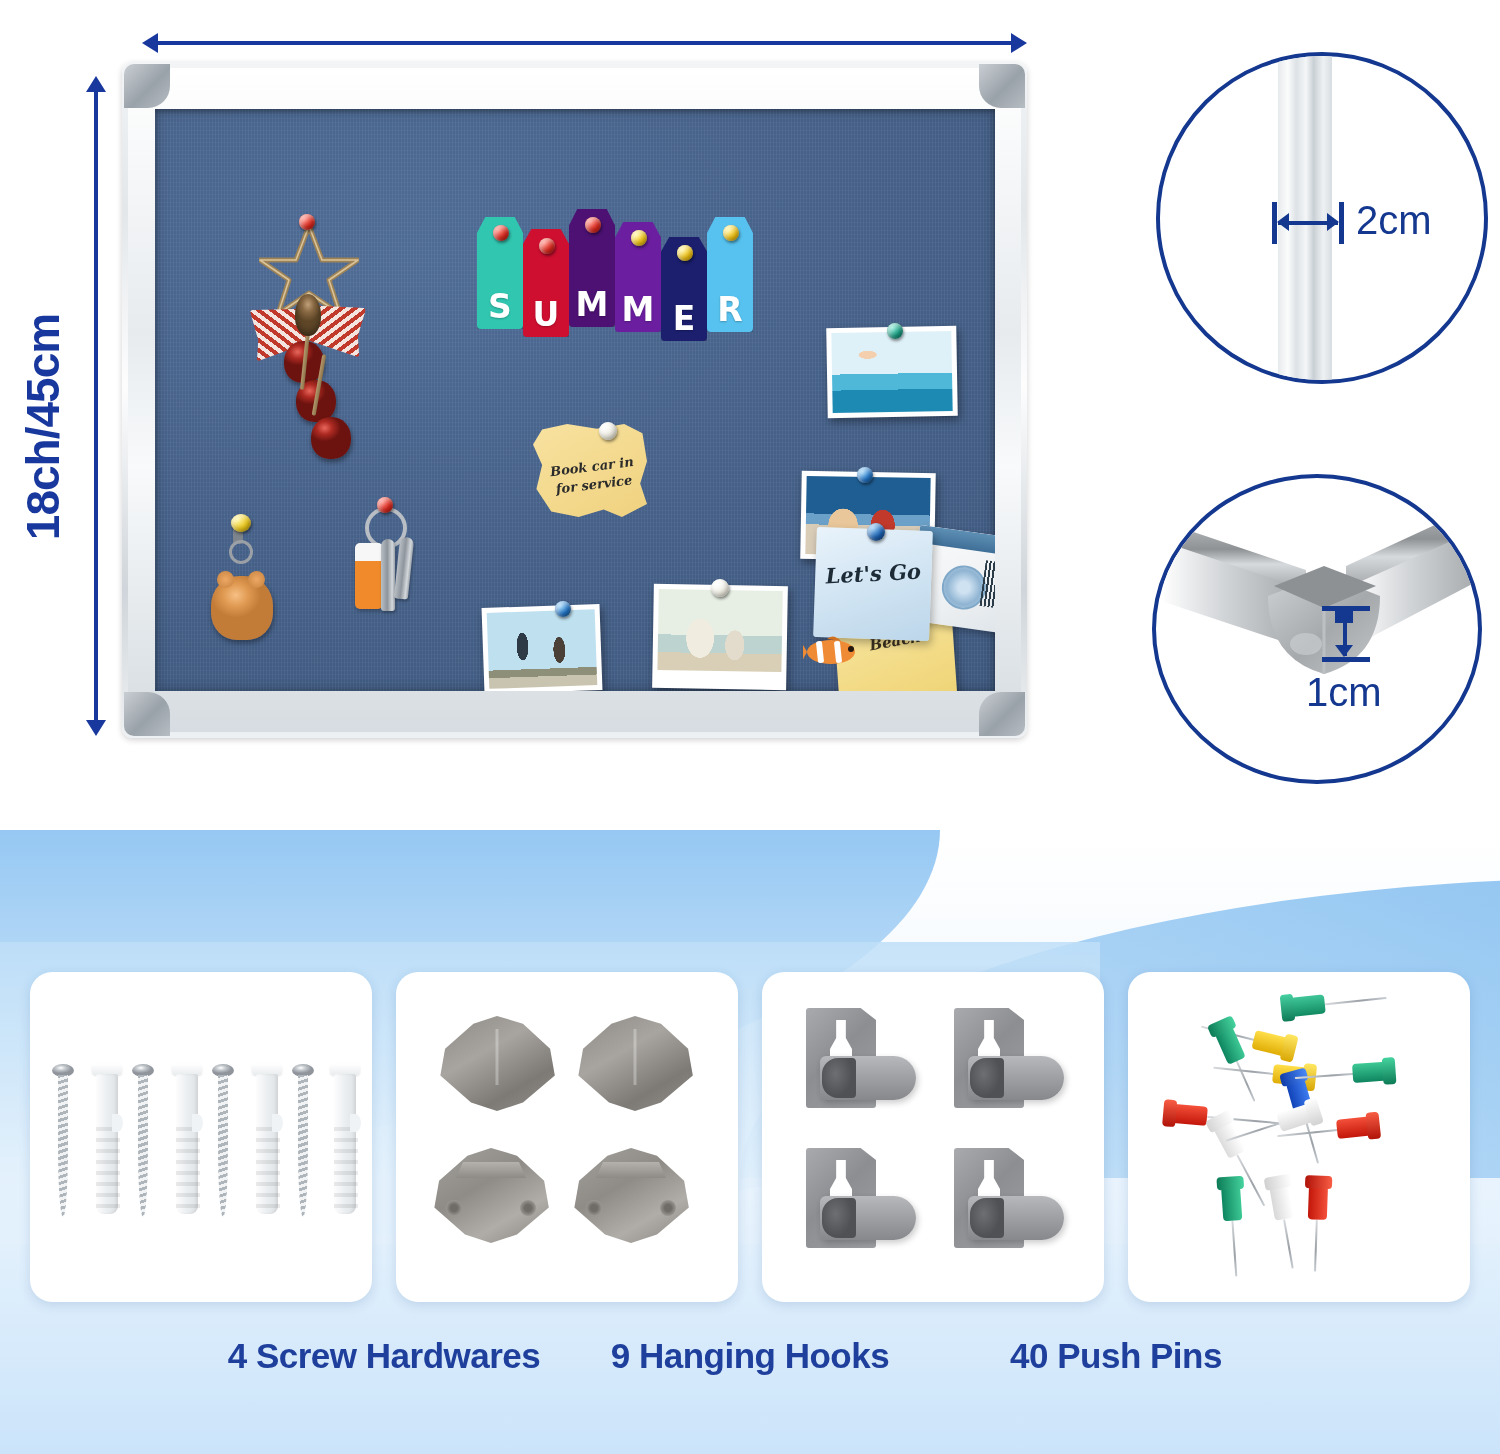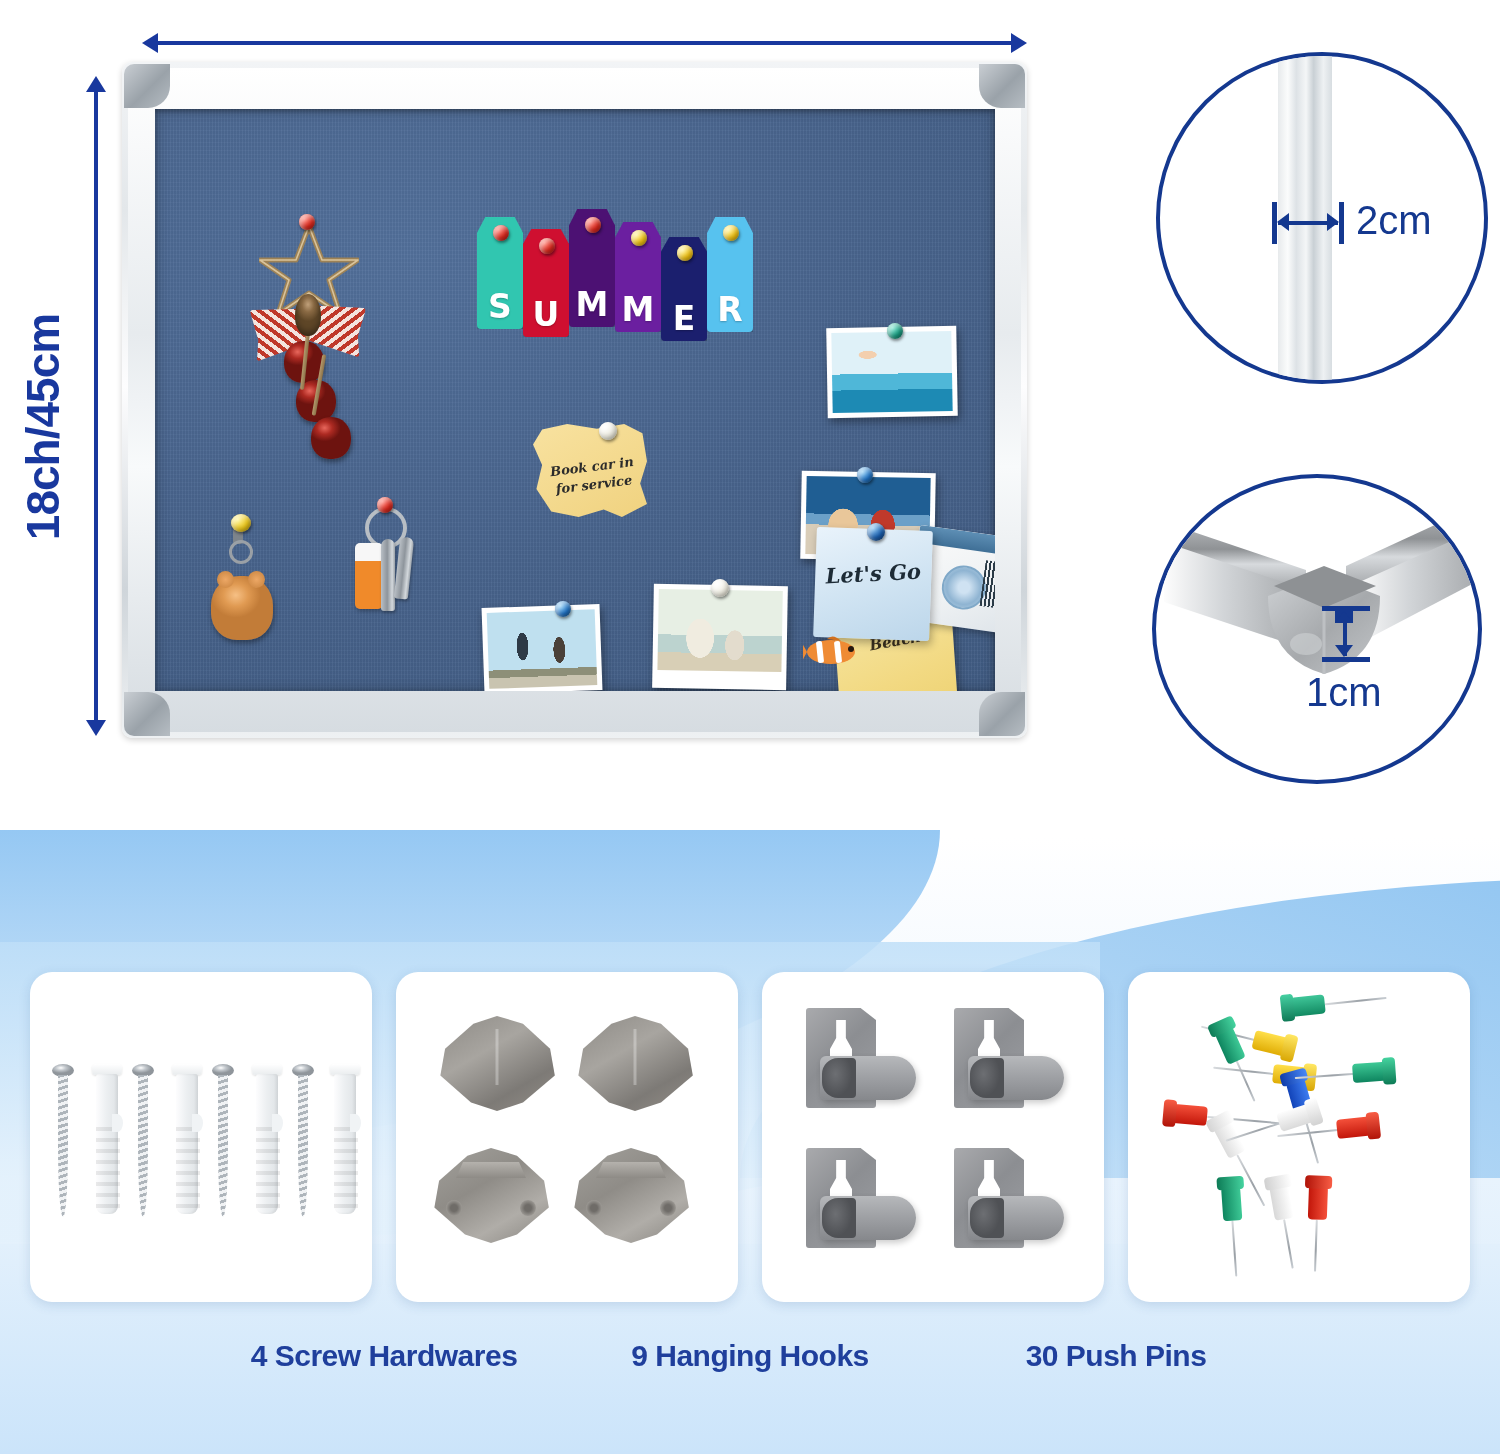--- a/index.html
+++ b/index.html
@@ -252,21 +252,21 @@
   #cards-row { position:absolute; left:0; top:160px; width:1500px; height:330px;
     display:flex; justify-content:center; gap:24px; }
   .card {
     width: 342px; height: 330px; background:#fff; border-radius: 22px;
     box-shadow: 0 3px 12px rgba(30,80,140,.16);
     position:relative; overflow:hidden;
   }
   #labels-row { position:absolute; left:0; top:520px; width:1500px; height:70px;
     display:flex; justify-content:center; gap:24px; }
   .acc-label {
-    width: 342px; text-align:center; color:#1f3f9c; font-size: 30px; font-weight:700;
+    width: 342px; text-align:center; color:#1f3f9c; font-size: 35px; font-weight:700;
     letter-spacing:-.5px; font-family:"Liberation Sans", sans-serif;
     line-height: 48px;
   }
 
   
   .screw { position:absolute; width:14px; height:160px; }
   .screw .head { position:absolute; left:-4px; top:0; width:22px; height:13px; border-radius:50%;
     background: radial-gradient(50% 40% at 40% 30%, #ffffff 0%, #c3c8cd 45%, #8f959b 100%); }
   .screw .shank { position:absolute; left:2px; top:11px; width:10px; height:142px;
     background: repeating-linear-gradient(-18deg, #f0f2f4 0 3px, #aeb5bb 3px 6px); border-radius: 0 0 50% 50%;}
@@ -731,18 +731,18 @@
           <div class="body" style="left:0; top:0; background:linear-gradient(180deg,#f4503a,#c2160a);"></div>
           <div class="cap" style="left:-10px; top:-4px; background:linear-gradient(180deg,#f85d45,#b01308);"></div>
         </div>
       </div>
 
     </div>
 
     <div id="labels-row">
       <div class="acc-label">4 Screw Hardwares</div>
       <div class="acc-label">9 Hanging Hooks</div>
-      <div class="acc-label">30 Push Pins</div>
+      <div class="acc-label">40 Push Pins</div>
     </div>
 
   </div>
 
 </div>
 
 </body></html>

